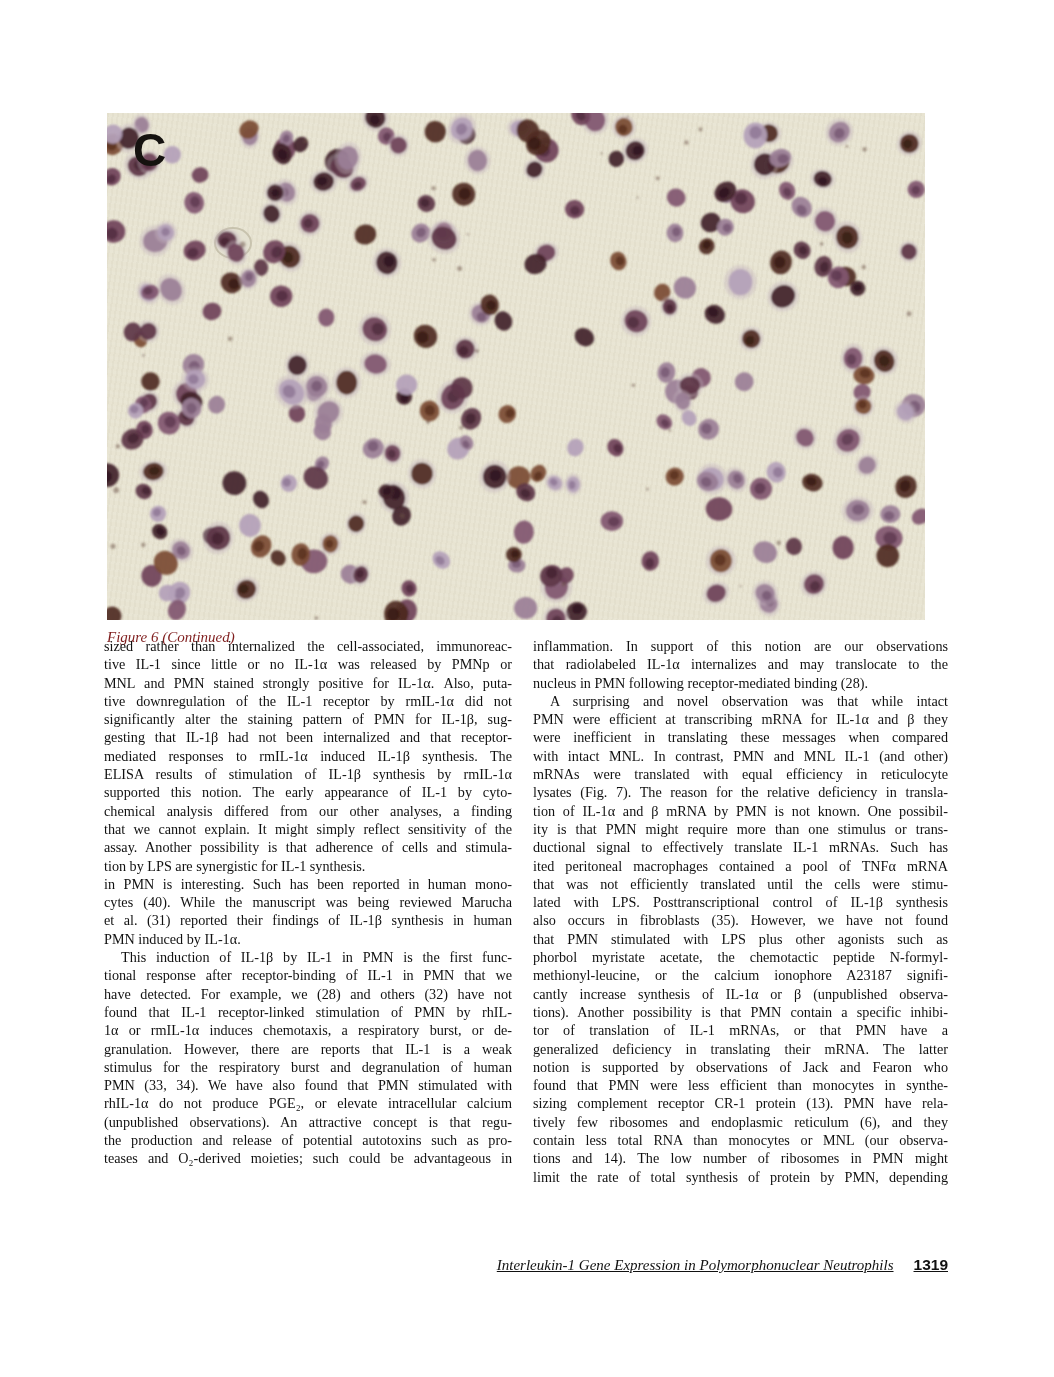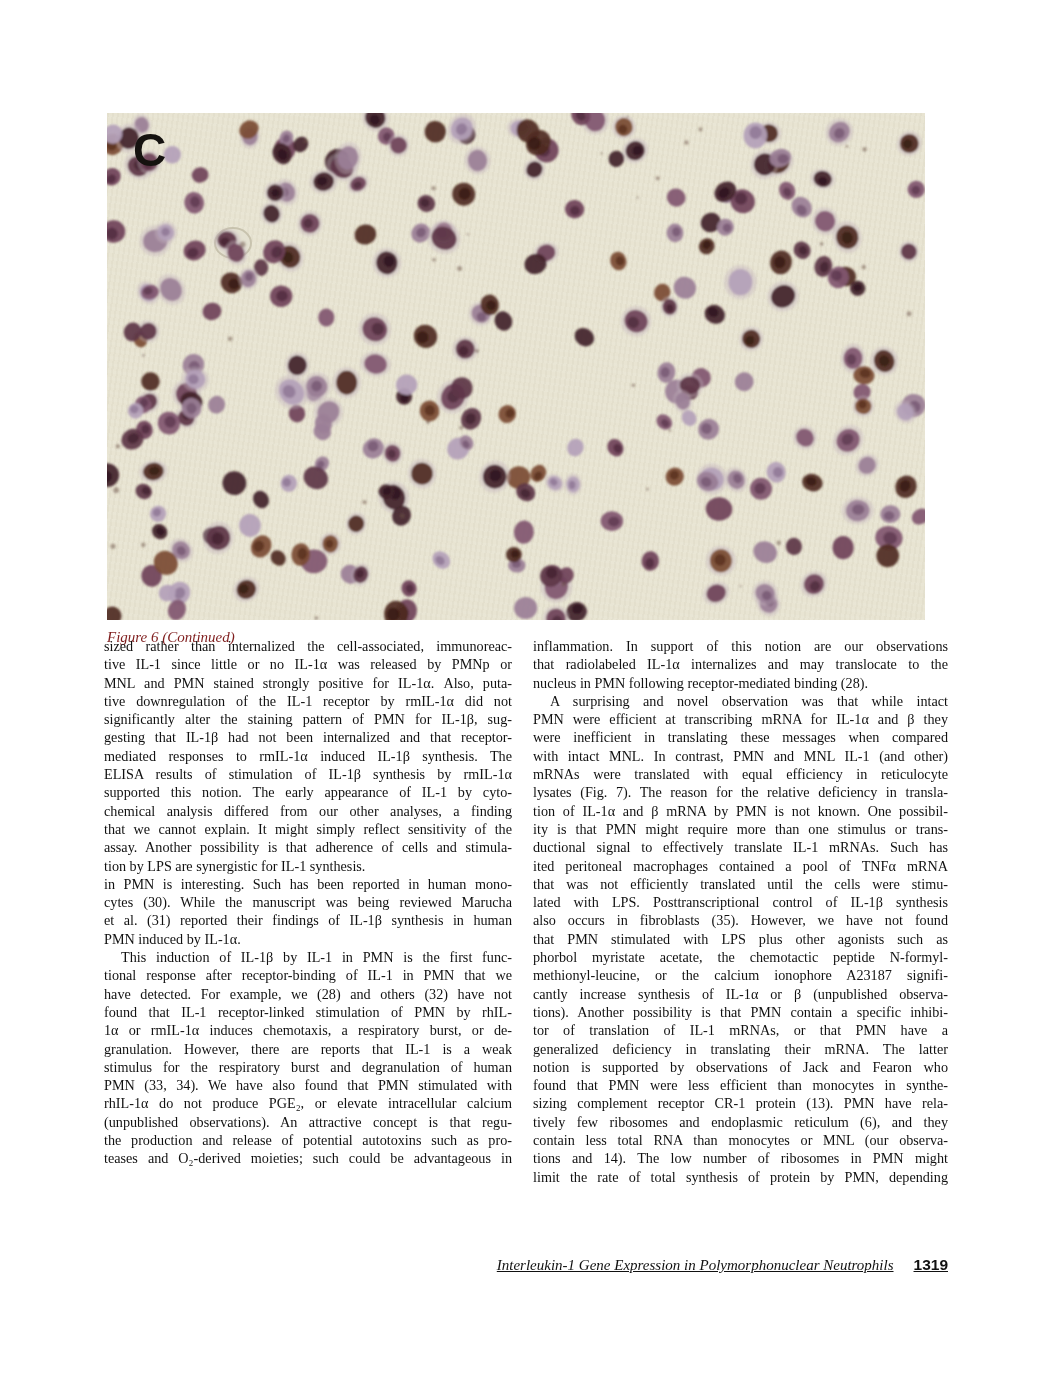--- a/index.html
+++ b/index.html
@@ -1109,21 +1109,21 @@
       <div class="tline">significantly alter the staining pattern of PMN for IL-1β, sug-</div>
       <div class="tline">gesting that IL-1β had not been internalized and that receptor-</div>
       <div class="tline">mediated responses to rmIL-1α induced IL-1β synthesis. The</div>
       <div class="tline">ELISA results of stimulation of IL-1β synthesis by rmIL-1α</div>
       <div class="tline">supported this notion. The early appearance of IL-1 by cyto-</div>
       <div class="tline">chemical analysis differed from our other analyses, a finding</div>
       <div class="tline">that we cannot explain. It might simply reflect sensitivity of the</div>
       <div class="tline">assay. Another possibility is that adherence of cells and stimula-</div>
       <div class="tline end">tion by LPS are synergistic for IL-1 synthesis.</div>
       <div class="tline">in PMN is interesting. Such has been reported in human mono-</div>
-      <div class="tline">cytes (30). While the manuscript was being reviewed Marucha</div>
+      <div class="tline">cytes (40). While the manuscript was being reviewed Marucha</div>
       <div class="tline">et al. (31) reported their findings of IL-1β synthesis in human</div>
       <div class="tline end">PMN induced by IL-1α.</div>
       <div class="tline ind">This induction of IL-1β by IL-1 in PMN is the first func-</div>
       <div class="tline">tional response after receptor-binding of IL-1 in PMN that we</div>
       <div class="tline">have detected. For example, we (28) and others (32) have not</div>
       <div class="tline">found that IL-1 receptor-linked stimulation of PMN by rhIL-</div>
       <div class="tline">1α or rmIL-1α induces chemotaxis, a respiratory burst, or de-</div>
       <div class="tline">granulation. However, there are reports that IL-1 is a weak</div>
       <div class="tline">stimulus for the respiratory burst and degranulation of human</div>
       <div class="tline">PMN (33, 34). We have also found that PMN stimulated with</div>

